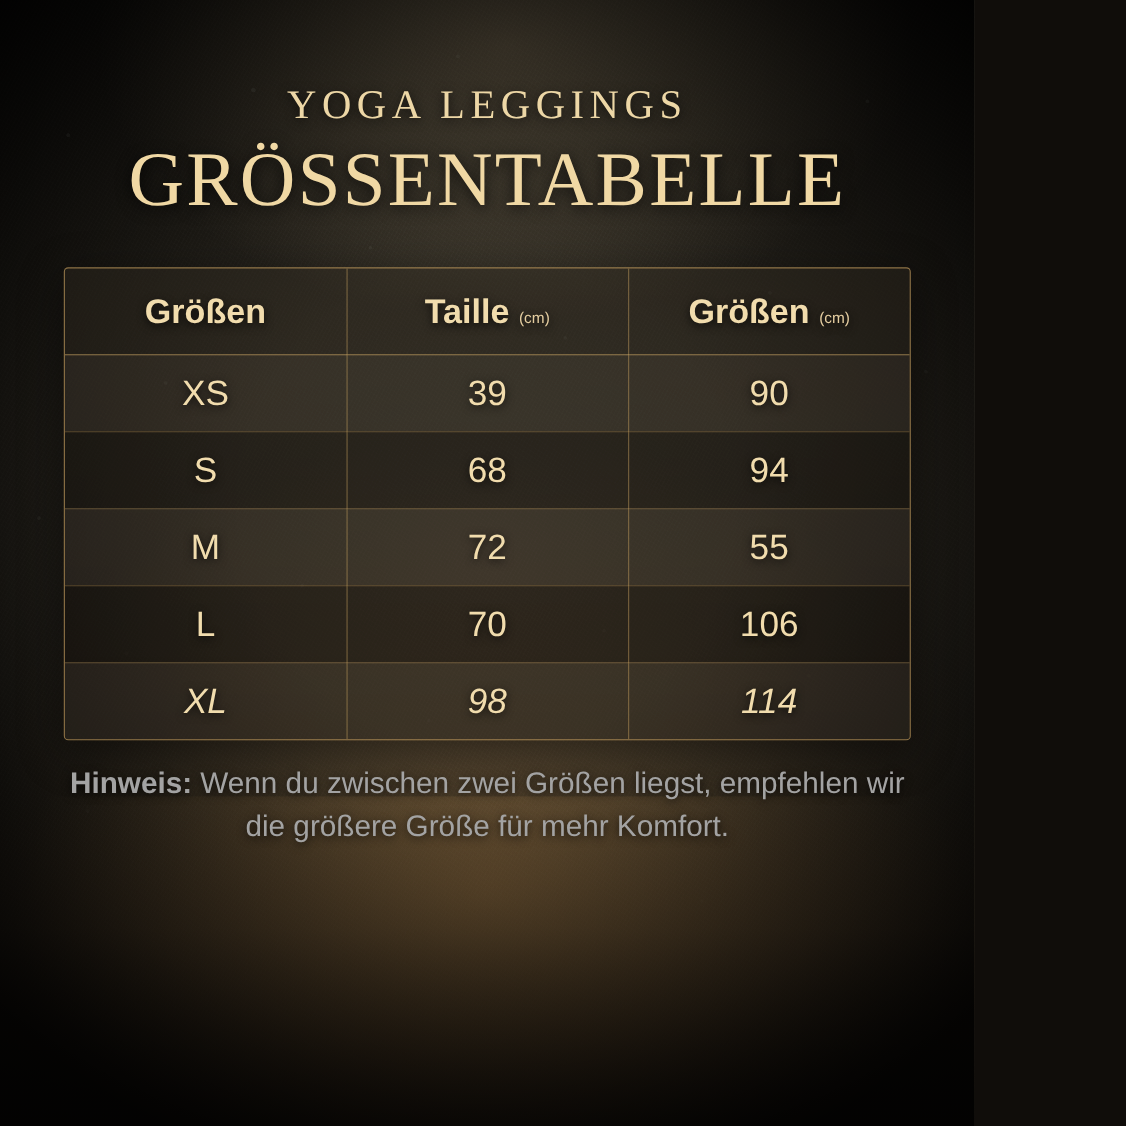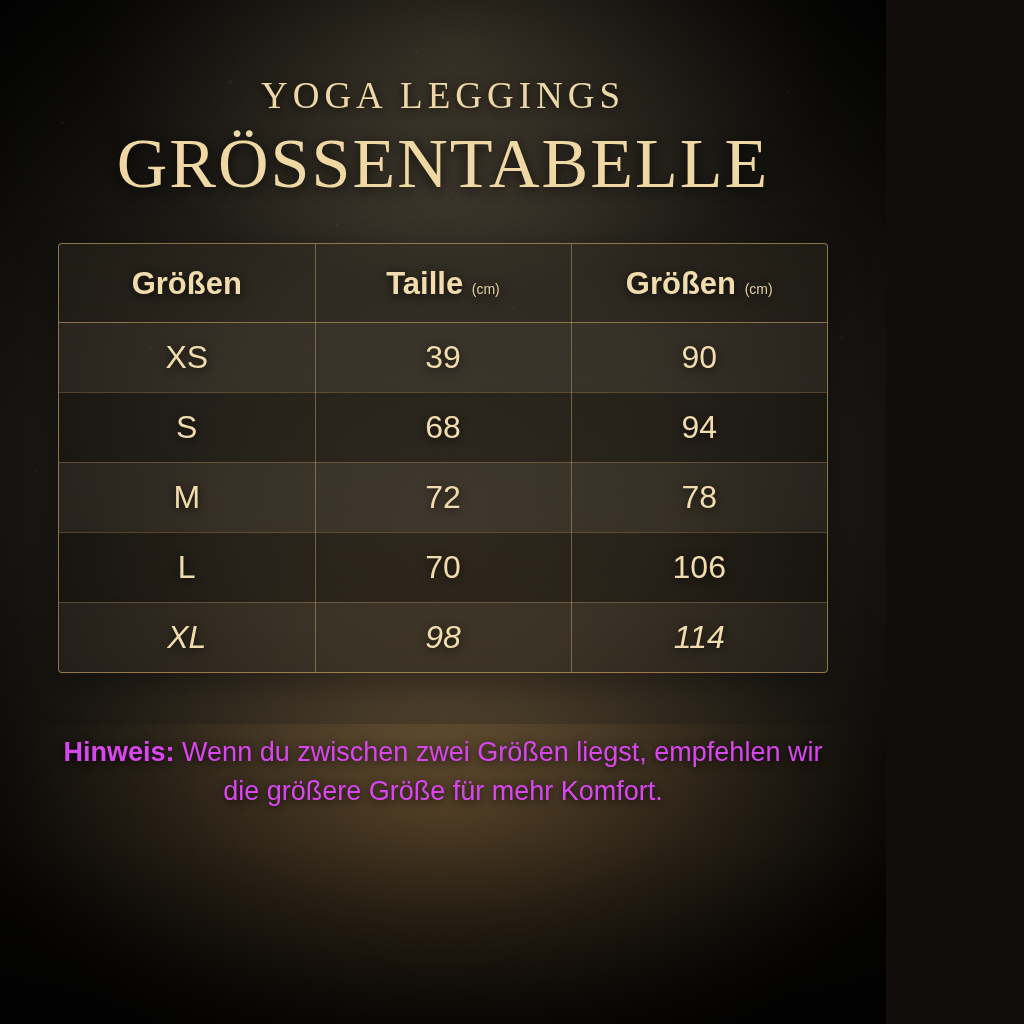--- a/index.html
+++ b/index.html
@@ -151,26 +151,26 @@
     font-style: italic;
   }
   table.size-chart tbody tr:nth-child(odd) {
     background: rgba(255,236,200,0.045);
   }
   table.size-chart tbody tr:nth-child(even) {
     background: rgba(0,0,0,0.16);
   }
 
   .note {
-    margin-top: 60px;
+    margin-top: 20px;
     width: 760px;
     text-align: center;
     font-size: 27px;
     line-height: 1.45;
-    color: #d946ef;
+    color: #a3a3a3;
     text-shadow: 0 2px 9px rgba(0,0,0,0.78);
   }
   .note b {
     font-weight: bold;
   }
 </style>
 </head>
 <body>
 
 <div class="poster">
@@ -208,21 +208,21 @@
             <td>90</td>
           </tr>
           <tr>
             <td>S</td>
             <td>68</td>
             <td>94</td>
           </tr>
           <tr>
             <td>M</td>
             <td>72</td>
-            <td>78</td>
+            <td>55</td>
           </tr>
           <tr>
             <td>L</td>
             <td>70</td>
             <td>106</td>
           </tr>
           <tr>
             <td>XL</td>
             <td>98</td>
             <td>114</td>

